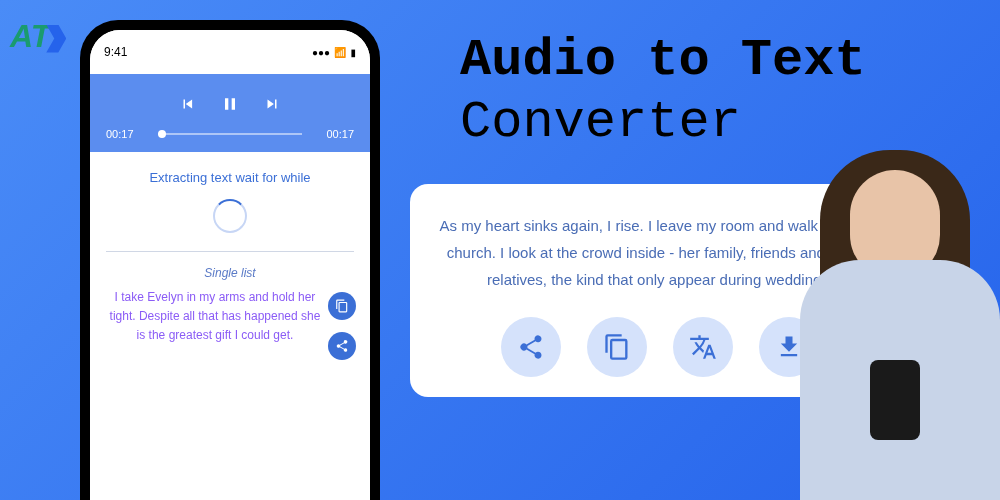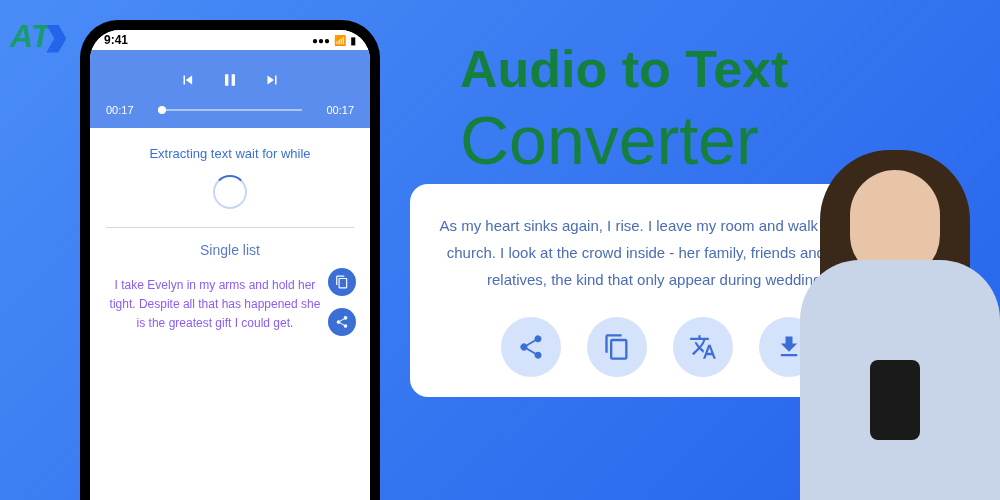--- a/index.html
+++ b/index.html
@@ -1,42 +1,42 @@
 <!DOCTYPE html>
 <html><head>
 <meta charset="utf-8">
 <style>
 * { margin: 0; padding: 0; box-sizing: border-box; }
 body { width: 1000px; height: 500px; background: linear-gradient(135deg, #4a8cf7 0%, #2563eb 100%); font-family: -apple-system, Arial, sans-serif; position: relative; overflow: hidden; }
 .logo { position: absolute; top: 10px; left: 10px; font-size: 32px; font-weight: bold; font-style: italic; color: #1a9b6f; z-index: 10; margin-top: 8px; }
 .logo::after { content: ''; display: inline-block; width: 20px; height: 28px; background: #2563eb; clip-path: polygon(0 0, 60% 0, 100% 50%, 60% 100%, 0 100%, 40% 50%); margin-left: -4px; vertical-align: middle; }
 .phone { position: absolute; left: 80px; top: 20px; width: 300px; height: 600px; background: #000; border-radius: 38px; padding: 10px; z-index: 5; }
 .phone-screen { width: 100%; height: 100%; background: #fff; border-radius: 30px; overflow: hidden; display: flex; flex-direction: column; }
-.status-bar { height: 20px; background: #fff; display: flex; justify-content: space-between; align-items: center; padding: 0 14px; font-size: 12px; font-weight: 700; }
+.status-bar { height: 44px; background: #fff; display: flex; justify-content: space-between; align-items: center; padding: 0 14px; font-size: 12px; font-weight: 400; }
 .status-right { display: flex; gap: 4px; align-items: center; }
 .status-right span { font-size: 10px; }
 .player-area { background: #5b8def; padding: 20px 16px 12px; color: #fff; }
 .player-controls { display: flex; justify-content: center; align-items: center; gap: 22px; margin-bottom: 14px; }
 .ctrl-btn { width: 20px; height: 20px; display: flex; align-items: center; justify-content: center; cursor: pointer; }
 .ctrl-btn svg { fill: #fff; }
 .progress-row { display: flex; align-items: center; gap: 24px; font-size: 11px; }
 .progress-bar { flex: 1; height: 2px; background: rgba(255,255,255,0.5); position: relative; }
 .progress-dot { position: absolute; left: 0; top: -3px; width: 8px; height: 8px; background: #fff; border-radius: 50%; }
 .extracting { padding: 18px 16px; text-align: center; color: #3b6fd6; font-size: 13px; }
 .spinner { width: 34px; height: 34px; border: 2px solid #c7d6f5; border-top-color: #3b6fd6; border-radius: 50%; margin: 14px auto 0; }
 .divider { height: 1px; background: #d0d7e5; margin: 0 16px; }
 .list-area { padding: 14px 16px; position: relative; }
-.list-title { text-align: center; color: #5b7bc7; font-size: 14px; margin-bottom: 18px; }
+.list-title { text-align: center; color: #5b7bc7; font-size: 12px; margin-bottom: 8px; font-style: italic; }
 .list-text { color: #8b5cf6; font-size: 12px; line-height: 1.6; text-align: center; padding-right: 30px; }
 .list-actions { position: absolute; right: 14px; top: 40px; display: flex; flex-direction: column; gap: 12px; }
 .mini-btn { width: 28px; height: 28px; background: #3b6fd6; border-radius: 50%; display: flex; align-items: center; justify-content: center; cursor: pointer; }
 .mini-btn svg { fill: #fff; width: 14px; height: 14px; }
-.headline { position: absolute; left: 460px; top: 38px; color: #15803d; }
+.headline { position: absolute; left: 460px; top: 30px; color: #000000; font-family: Liberation Mono, monospace; }
 .headline h1 { font-size: 52px; font-weight: 700; line-height: 1.2; }
-.headline h2 { font-size: 68px; font-weight: 400; line-height: 1.2; }
+.headline h2 { font-size: 52px; font-weight: 400; line-height: 1.2; }
 .card { position: absolute; left: 410px; top: 184px; width: 500px; background: #fff; border-radius: 18px; padding: 28px 26px 20px; z-index: 4; }
 .card-text { color: #4a6db5; font-size: 15px; line-height: 1.8; text-align: center; }
 .card-actions { display: flex; justify-content: center; gap: 26px; margin-top: 24px; }
 .action-btn { width: 60px; height: 60px; background: #d5e2fb; border-radius: 50%; display: flex; align-items: center; justify-content: center; cursor: pointer; }
 .action-btn svg { fill: #3b6fd6; width: 28px; height: 28px; }
 .person { position: absolute; right: -20px; bottom: -20px; width: 280px; height: 380px; z-index: 6; }
 .person-body { position: absolute; bottom: 0; right: 20px; width: 200px; height: 260px; background: #c8d4e8; border-radius: 60px 60px 0 0; }
 .person-head { position: absolute; top: 30px; right: 80px; width: 90px; height: 110px; background: #e8c4a8; border-radius: 45px; }
 .person-hair { position: absolute; top: 10px; right: 50px; width: 150px; height: 180px; background: #3a2818; border-radius: 70px 70px 40px 40px; }
 .phone-held { position: absolute; bottom: 80px; right: 100px; width: 50px; height: 80px; background: #1a1a1a; border-radius: 8px; z-index: 7; }

